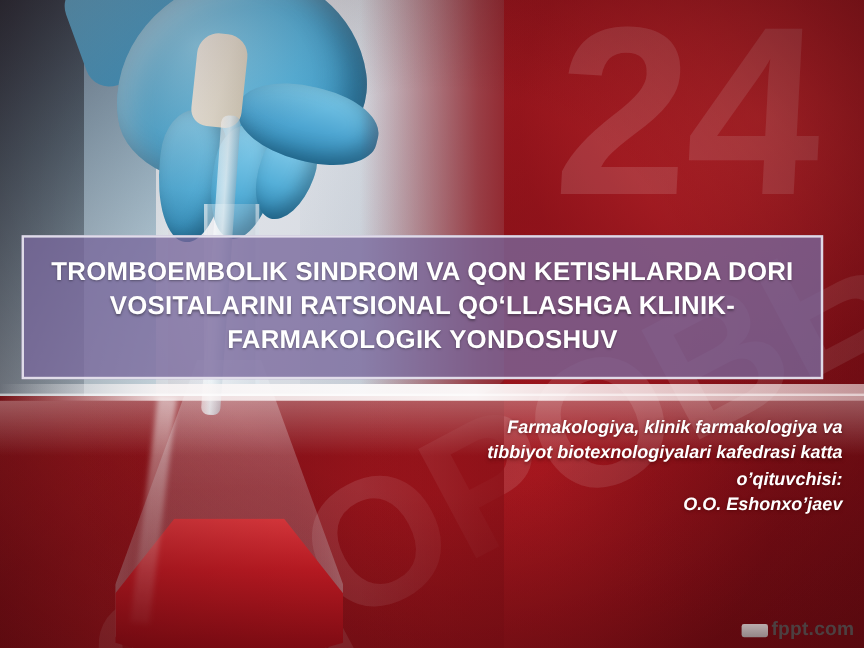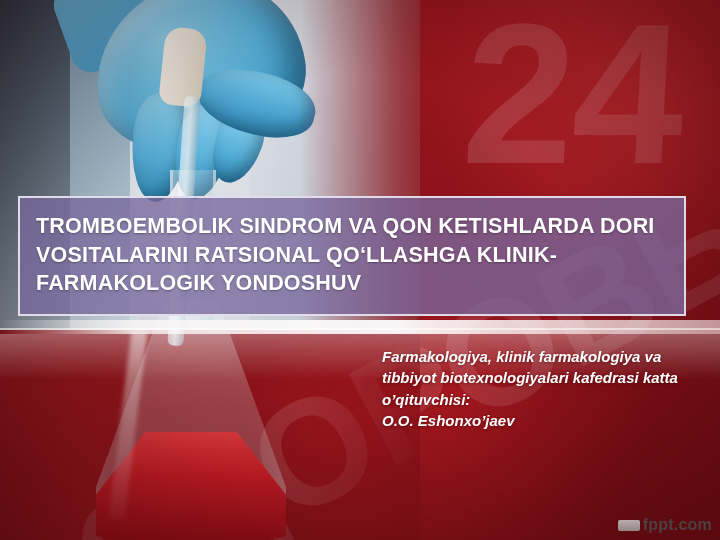--- a/index.html
+++ b/index.html
@@ -208,38 +208,38 @@
 
   
   .title-box {
     position: absolute;
     left: 18px; top: 196px;
     width: 668px;
     padding: 14px 16px 16px 16px;
     box-sizing: border-box;
     background: rgba(120,104,156,0.78);
     border: 2px solid rgba(235,232,242,0.9);
-    text-align: left;
+    text-align: center;
   }
   .title-text {
     margin: 0;
     color: #ffffff;
     font-size: 21.5px;
     font-weight: bold;
     line-height: 1.33;
     letter-spacing: 0.2px;
     text-shadow: 0 1px 2px rgba(0,0,0,0.35);
   }
 
   
   .author-box {
     position: absolute;
     left: 382px; top: 346px;
     width: 320px;
-    text-align: left;
+    text-align: right;
   }
   .author-text {
     margin: 0;
     color: #ffffff;
     font-size: 15px;
     font-weight: bold;
     font-style: italic;
     line-height: 1.42;
     text-shadow: 0 1px 3px rgba(60,0,6,0.55);
   }

